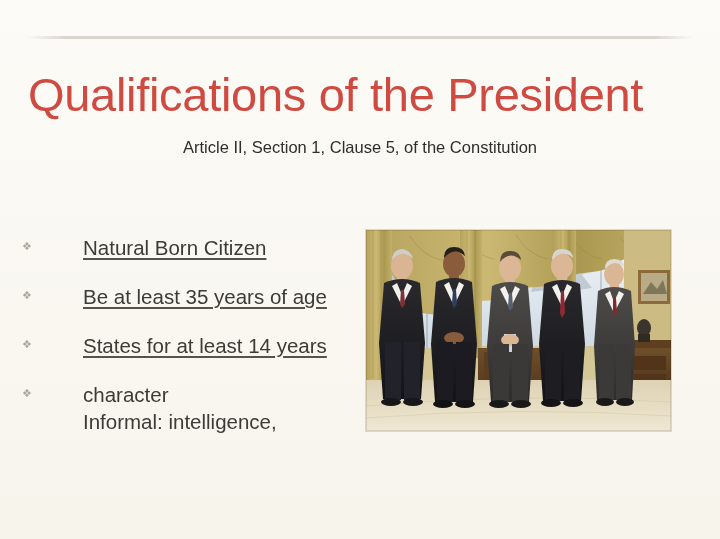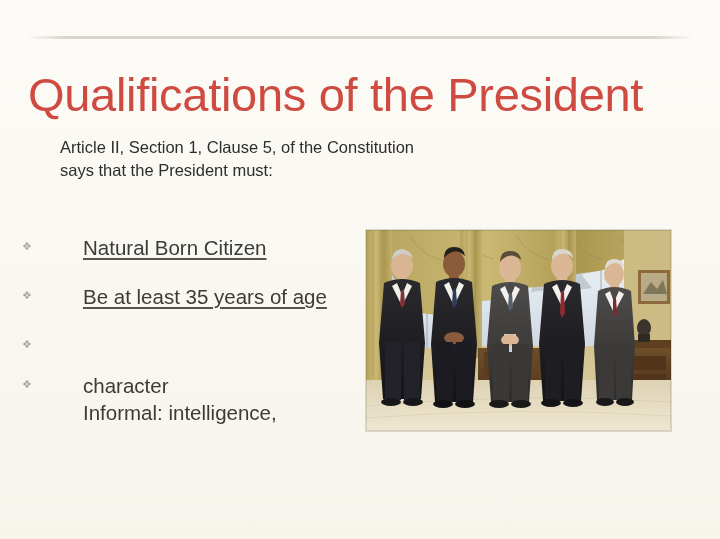--- a/index.html
+++ b/index.html
@@ -51,20 +51,21 @@
     letter-spacing: -0.3px;
     white-space: nowrap;
   }
 
   
   .subtitle {
     position: absolute;
     left: 60px;
     top: 136px;
     width: 600px;
+    text-align: center;
     font-size: 16.5px;
     line-height: 23px;
     color: #2e2e2c;
   }
   .subtitle .line { display: block; }
 
   
   .bullet-list {
     position: absolute;
     left: 22px;
@@ -118,21 +119,20 @@
 <body>
 
 <div class="slide">
 
   <div class="title-rule"></div>
 
   <h1 class="slide-title">Qualifications of the President</h1>
 
   <div class="subtitle">
     <span class="line">Article II, Section 1, Clause 5, of the Constitution</span>
-    <span class="line">says that the President must:</span>
   </div>
 
   <div class="bullet-list">
 
     <div class="bullet-item underlined">
       <span class="bullet-marker">❖</span>
       <span class="bullet-text">
         <span class="tline">Natural Born Citizen</span>
       </span>
     </div>
@@ -140,20 +140,21 @@
     <div class="bullet-item underlined">
       <span class="bullet-marker">❖</span>
       <span class="bullet-text">
         <span class="tline">Be at least 35 years of age</span>
       </span>
     </div>
 
     <div class="bullet-item underlined">
       <span class="bullet-marker">❖</span>
       <span class="bullet-text">
+        <span class="tline">States for at least 14 years</span>
       </span>
     </div>
 
     <div class="bullet-item">
       <span class="bullet-marker">❖</span>
       <span class="bullet-text">
         <span class="tline">character</span>
         <span class="tline">Informal:  intelligence,</span>
       </span>
     </div>

